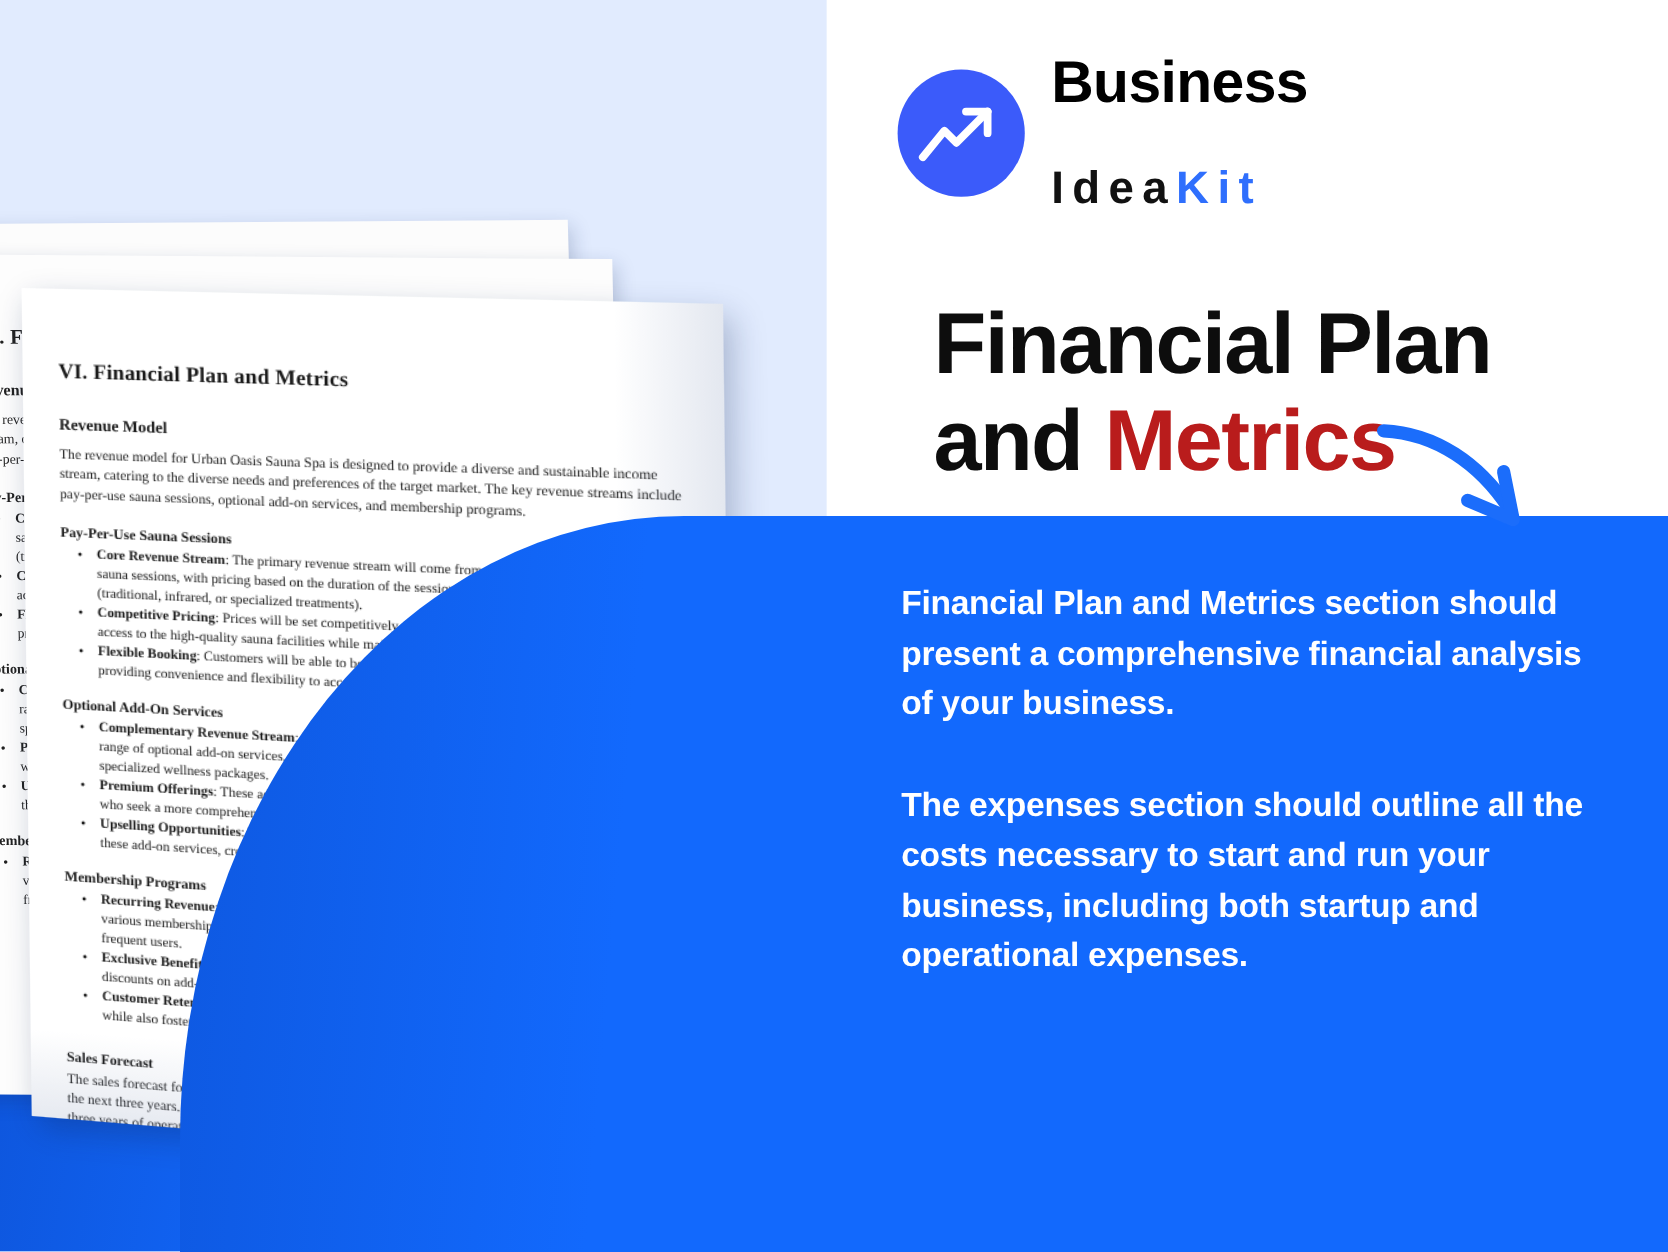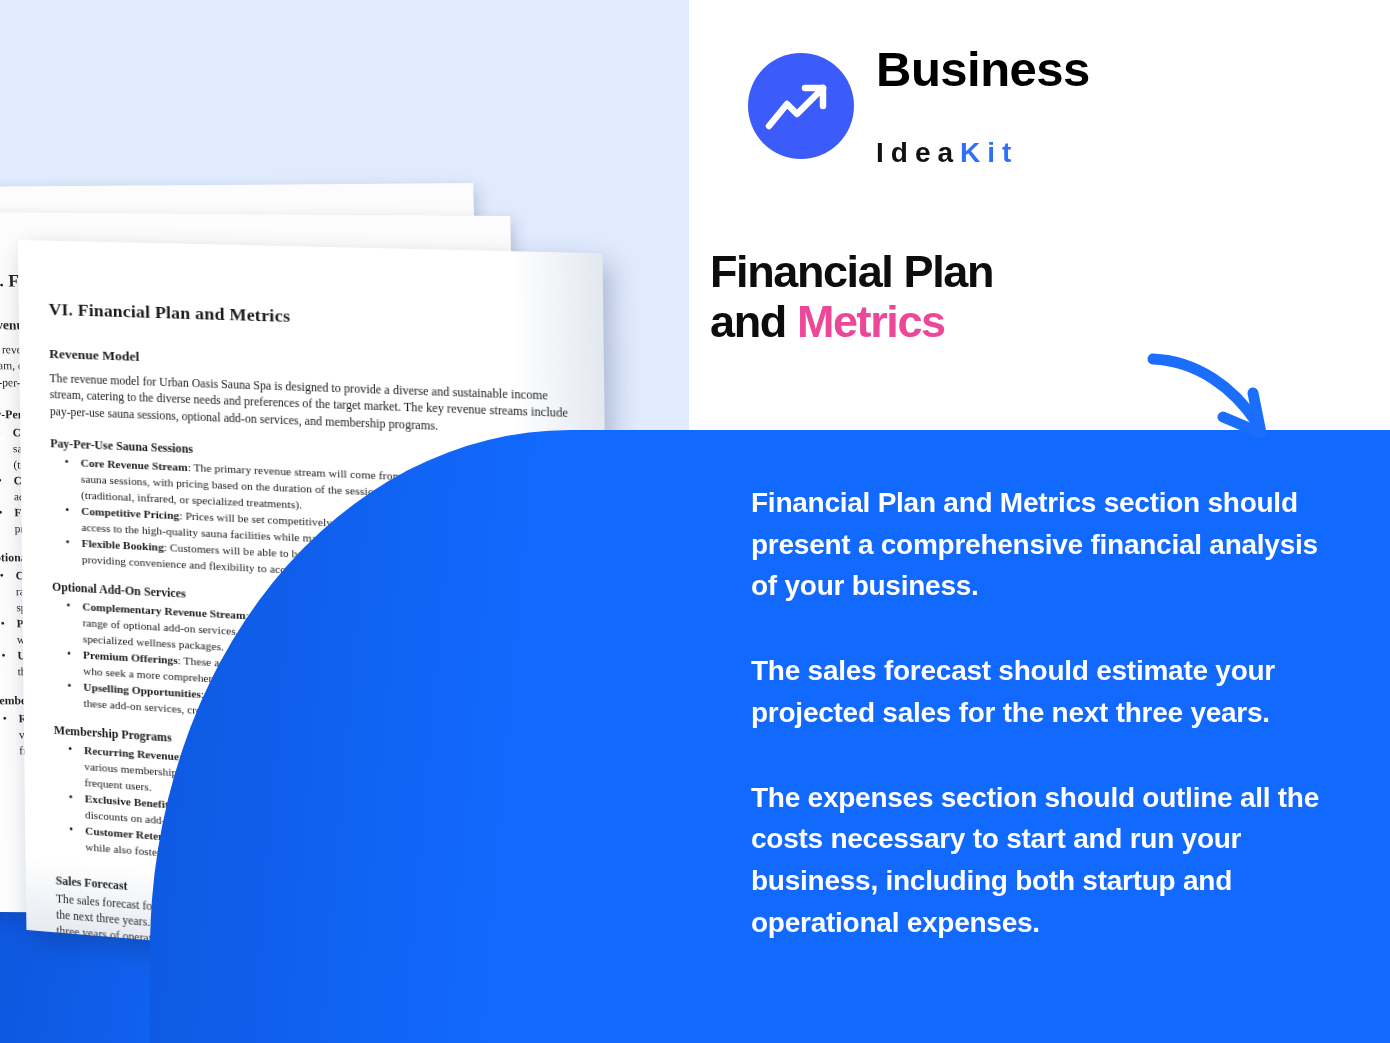--- a/index.html
+++ b/index.html
@@ -176,42 +176,42 @@
   }
   .logo-words { display: flex; flex-direction: column; gap: 42px; }
   .logo-line1 {
     font-size: 49px;
     font-weight: 800;
     letter-spacing: -0.5px;
     color: #000000;
     line-height: 1.04;
   }
   .logo-line2 {
-    font-size: 28px;
+    font-size: 38px;
     font-weight: 700;
     letter-spacing: 7px;
     color: #111111;
     line-height: 1.05;
     margin-top: 1px;
   }
   .logo-line2 .kit { color: #2f6ffd; }
 
   
   .headline {
     position: absolute;
-    left: 710px; top: 247px;
+    left: 778px; top: 247px;
     width: 600px;
     z-index: 20;
-    font-size: 45px;
+    font-size: 72px;
     font-weight: 800;
     line-height: 1.12;
     letter-spacing: -1.4px;
     color: #0d0d0d;
   }
-  .headline .accent { color: #ec4899; }
+  .headline .accent { color: #b91c1c; }
 
   .headline-arrow {
     position: absolute;
     left: 1145px; top: 345px;
     width: 150px; height: 105px;
     z-index: 21;
   }
 
   
   .body-copy {
@@ -348,17 +348,16 @@
 
   <div class="headline-arrow">
     <svg width="150" height="105" viewBox="0 0 150 105" aria-hidden="true">
       <path d="M8 14 C52 16, 88 42, 112 78" fill="none" stroke="#1b6dfb" stroke-width="11" stroke-linecap="round"></path>
       <path d="M78 72 L116 88 L108 48" fill="none" stroke="#1b6dfb" stroke-width="11" stroke-linecap="round" stroke-linejoin="round"></path>
     </svg>
   </div>
 
   <div class="body-copy">
     <p>Financial Plan and Metrics section should present a comprehensive financial analysis of your business.</p>
-    <p>The sales forecast should estimate your projected sales for the next three years.</p>
     <p>The expenses section should outline all the costs necessary to start and run your business, including both startup and operational expenses.</p>
   </div>
 
 </div>
 
 </body></html>

